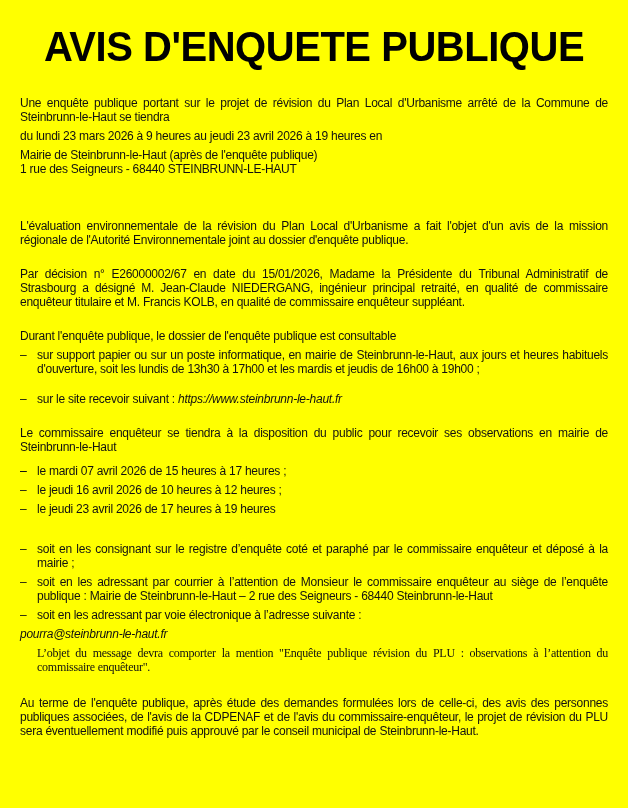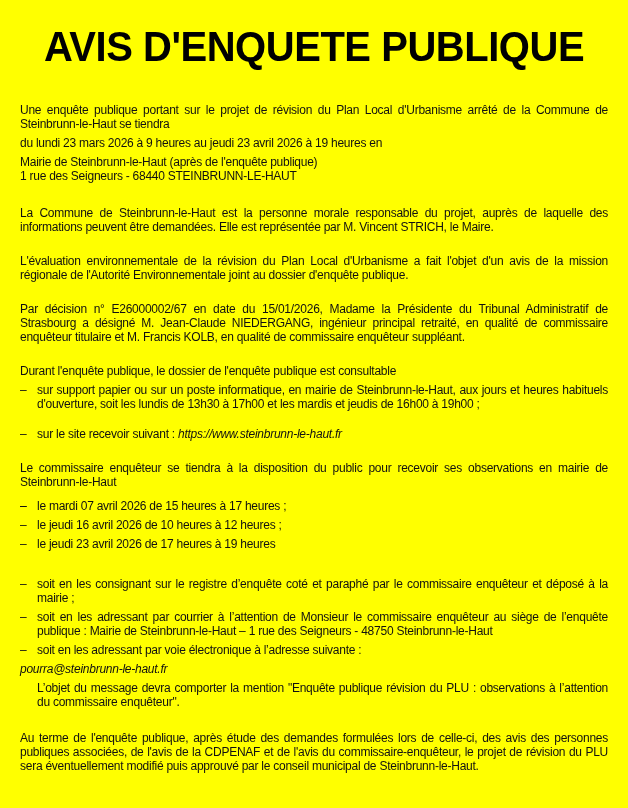--- a/index.html
+++ b/index.html
@@ -10,50 +10,49 @@
     color: #111111;
   }
   .page { position: relative; width: 628px; height: 636px; }
   .title {
     position: absolute; left: 0; top: 22px; width: 628px;
     text-align: center; font-weight: bold; font-size: 43px; letter-spacing: -0.5px;
     color: #000;
     transform: scaleX(0.93); transform-origin: center;
   }
   .body {
-    position: absolute; left: 20px; top: 103px; width: 588px;
+    position: absolute; left: 20px; top: 96px; width: 588px;
     font-size: 12px; line-height: 14px; letter-spacing: -0.25px;
   }
   p { margin: 0; text-align: justify; }
   .center { }
   .gap-s { height: 5px; }
   .gap-m { height: 20px; }
   .gap-l { height: 21px; }
   ul { list-style: none; margin: 0; padding: 0; }
   li { position: relative; padding-left: 17px; text-align: justify; margin-bottom: 5px; }
   li .dash { position: absolute; left: 0; top: 0; }
   .italic { font-style: italic; }
-  .indent { padding-left: 17px; }
+  .indent { padding-left: 17px; font-family: Liberation Serif, serif; }
 </style>
 </head>
 <body>
 
 <div class="page">
   <div class="title">AVIS D'ENQUETE PUBLIQUE</div>
 
   <div class="body">
     <p>Une enquête publique portant sur le projet de révision du Plan Local d'Urbanisme arrêté de la Commune de Steinbrunn-le-Haut se tiendra</p>
     <div class="gap-s"></div>
     <p class="center">du lundi 23 mars 2026 à 9 heures au jeudi 23 avril 2026 à 19 heures en</p>
     <div class="gap-s"></div>
     <p class="center">Mairie de Steinbrunn-le-Haut (après de l'enquête publique)</p>
     <p class="center">1 rue des Seigneurs - 68440 STEINBRUNN-LE-HAUT</p>
 
     <div class="gap-m" style="height:23px"></div>
-    <p>La Commune de Steinbrunn-le-Haut est la personne morale responsable du projet, auprès de laquelle des informations peuvent être demandées. Elle est représentée par M. Vincent STRICH, le Maire.</p>
 
     <div class="gap-m"></div>
     <p>L'évaluation environnementale de la révision du Plan Local d'Urbanisme a fait l'objet d'un avis de la mission régionale de l'Autorité Environnementale joint au dossier d'enquête publique.</p>
 
     <div class="gap-m"></div>
     <p>Par décision n° E26000002/67 en date du 15/01/2026, Madame la Présidente du Tribunal Administratif de Strasbourg a désigné M. Jean-Claude NIEDERGANG, ingénieur principal retraité, en qualité de commissaire enquêteur titulaire et M. Francis KOLB, en qualité de commissaire enquêteur suppléant.</p>
 
     <div class="gap-m"></div>
     <p>Durant l'enquête publique, le dossier de l'enquête publique est consultable</p>
     <div class="gap-s"></div>
@@ -91,21 +90,21 @@
 
     <div class="gap-m" style="height:16px"></div>
     <div class="gap-s"></div>
     <ul>
       <li>
         <span class="dash">–</span>
         <span>soit en les consignant sur le registre d’enquête coté et paraphé par le commissaire enquêteur et déposé à la mairie ;</span>
       </li>
       <li>
         <span class="dash">–</span>
-        <span>soit en les adressant par courrier à l’attention de Monsieur le commissaire enquêteur au siège de l’enquête publique : Mairie de Steinbrunn-le-Haut – 1 rue des Seigneurs - 48750 Steinbrunn-le-Haut</span>
+        <span>soit en les adressant par courrier à l’attention de Monsieur le commissaire enquêteur au siège de l’enquête publique : Mairie de Steinbrunn-le-Haut – 2 rue des Seigneurs - 68440 Steinbrunn-le-Haut</span>
       </li>
       <li>
         <span class="dash">–</span>
         <span>soit en les adressant par voie électronique à l’adresse suivante :</span>
       </li>
     </ul>
     <p class="center italic">pourra@steinbrunn-le-haut.fr</p>
     <div class="gap-s"></div>
     <p class="indent">L’objet du message devra comporter la mention "Enquête publique révision du PLU : observations à l’attention du commissaire enquêteur".</p>
 

